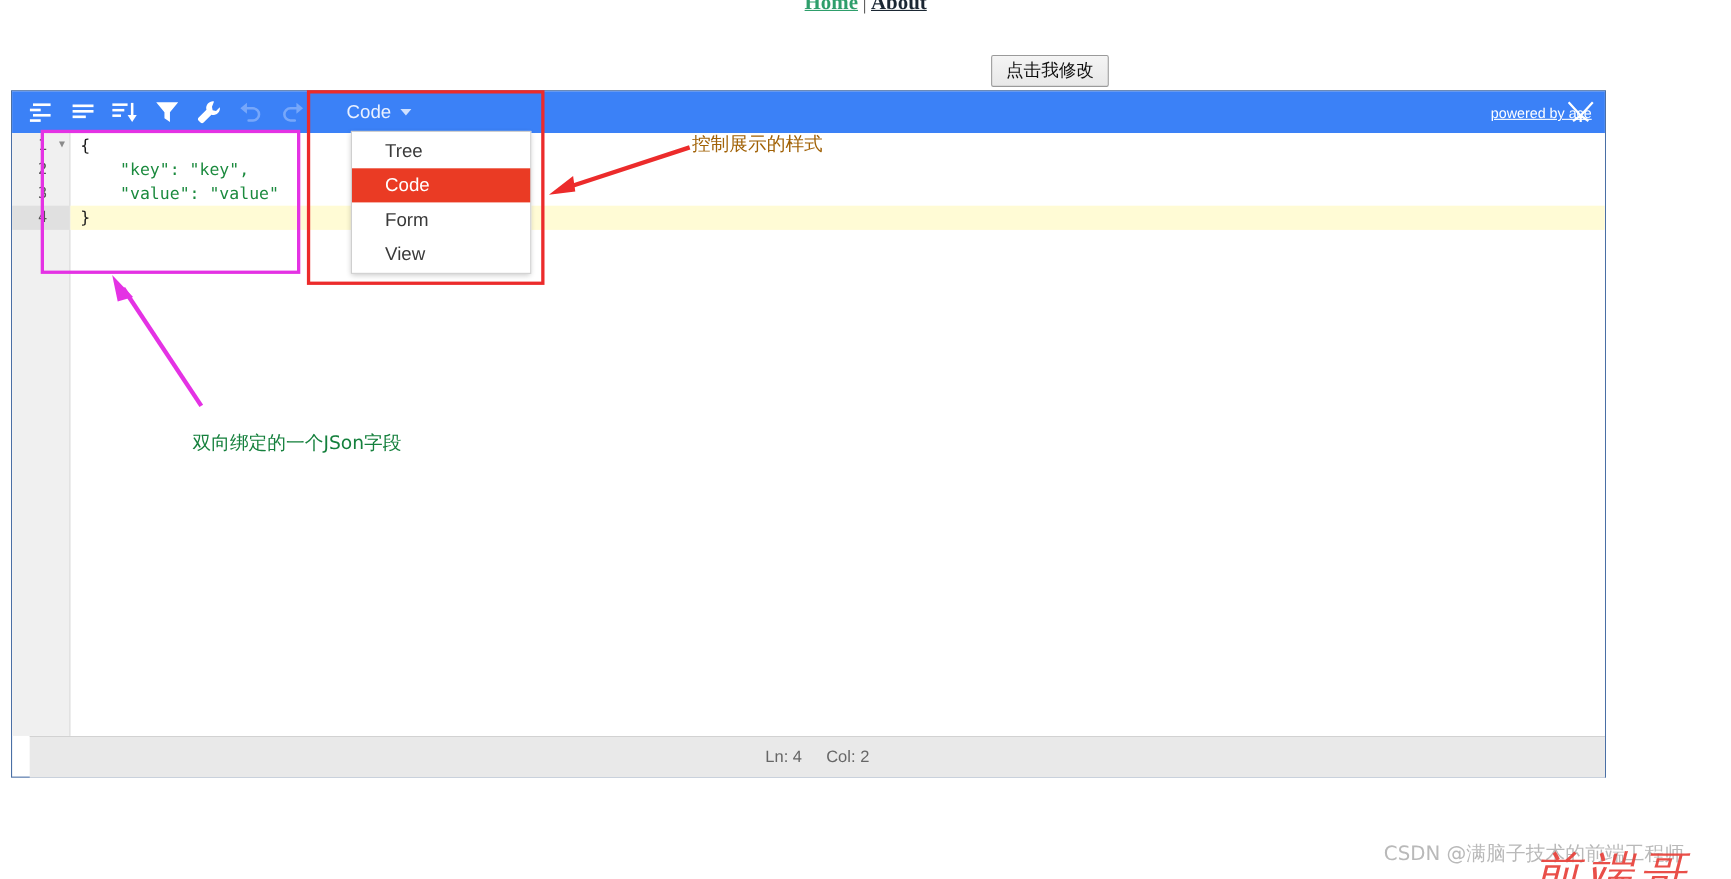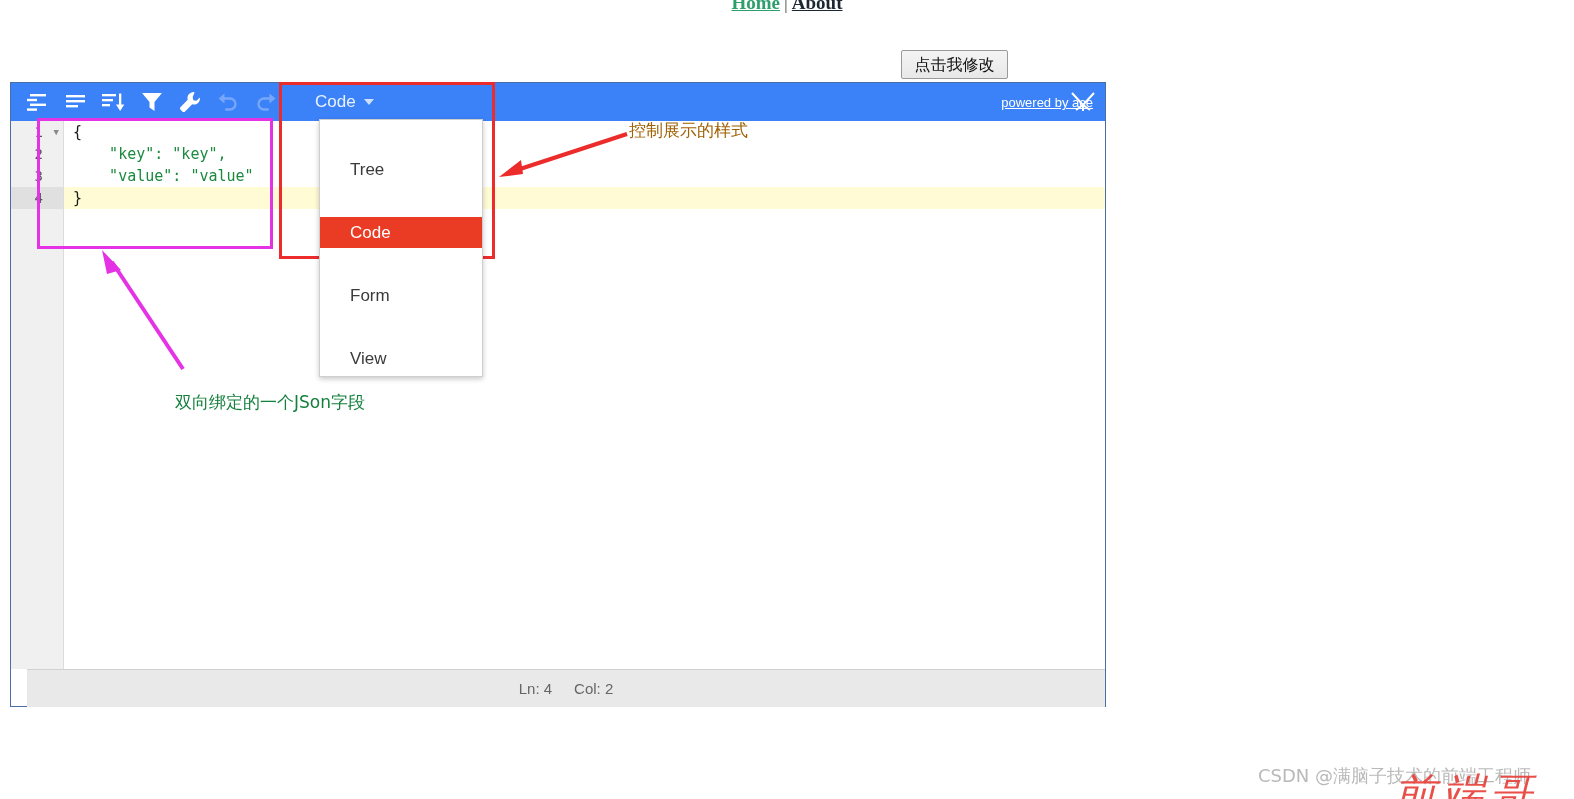--- a/index.html
+++ b/index.html
@@ -51,21 +51,21 @@
     box-sizing: border-box;
     cursor: pointer;
     padding: 0;
   }
 
   
   .editor-shell {
     position: absolute;
     left: 10px;
     top: 82px;
-    width: 1096px;
+    width: 1450px;
     height: 625px;
     border: 1px solid #4a6fa5;
     box-sizing: border-box;
     background: #fff;
   }
 
   .toolbar {
     position: relative;
     height: 38px;
     background: #3b81f7;
@@ -125,21 +125,20 @@
     padding: 2px 0;
   }
   .mode-item {
     height: 31px;
     line-height: 31px;
     padding-left: 30px;
     font-size: 17px;
     color: #3a3a3a;
     cursor: pointer;
     font-family: "Liberation Sans", sans-serif;
-    margin-top: 32px;
   }
   .mode-item.selected {
     background: #ea3b24;
     color: #ffffff;
   }
 
   .powered {
     position: absolute;
     right: 12px;
     top: 12px;

